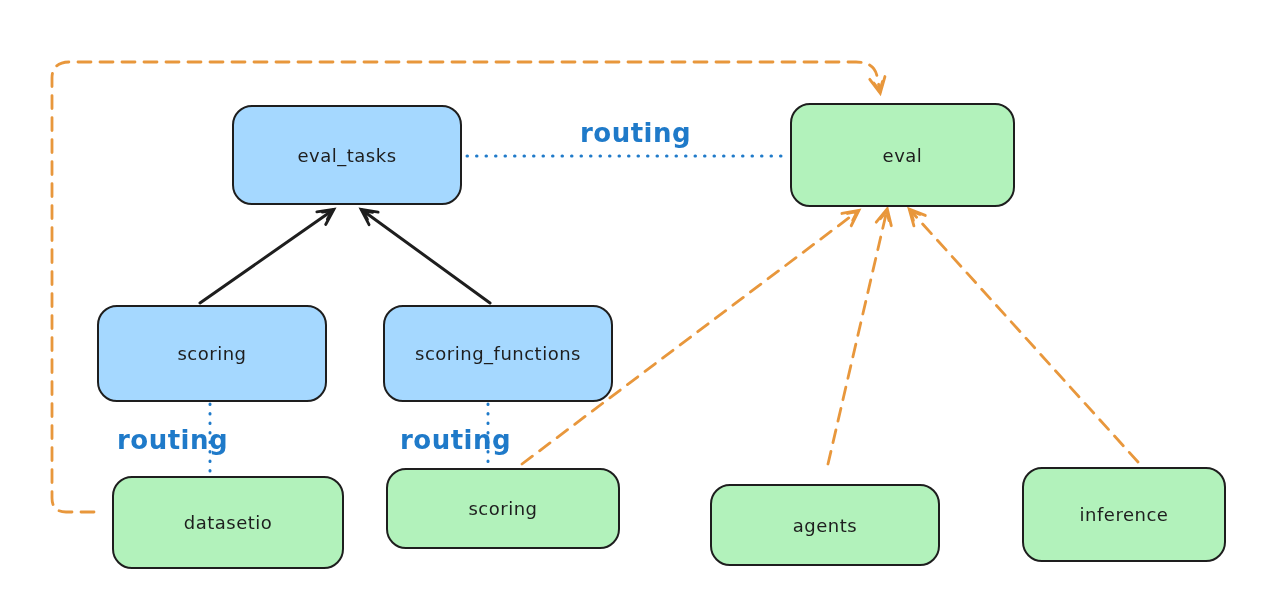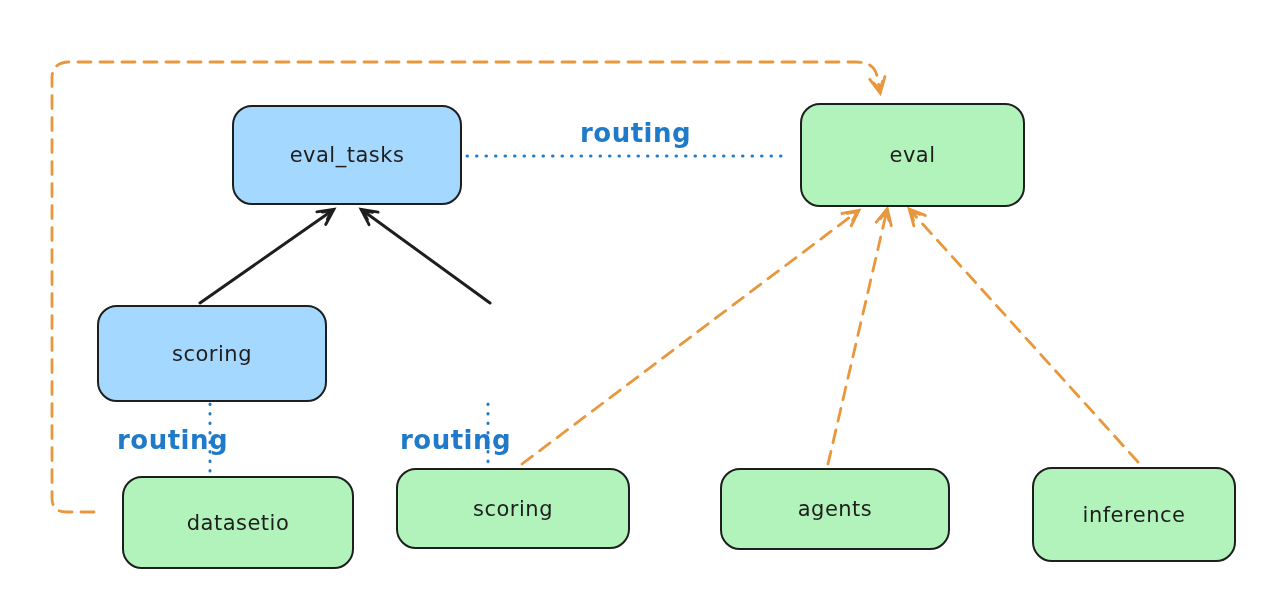--- a/index.html
+++ b/index.html
@@ -21,24 +21,24 @@
   .edge-dotted{stroke:var(--routing-blue);stroke-width:3;fill:none;stroke-dasharray:0.5 9;stroke-linecap:round;}
   .edge-dashed{stroke:var(--arrow-orange);stroke-width:2.8;fill:none;stroke-dasharray:13 9;stroke-linecap:round;}
   .mk-black{stroke:var(--arrow-black);stroke-width:2.6;fill:none;stroke-linecap:round;}
   .mk-orange{stroke:var(--arrow-orange);stroke-width:2.6;fill:none;stroke-linecap:round;}
 
   .node{
     position:absolute;
     border:2.6px solid var(--node-border);
     border-radius:20px;
     display:flex;align-items:center;justify-content:center;
-    font-size:21px;letter-spacing:0.5px;color:#1e1e1e;
+    font-size:18px;letter-spacing:0.5px;color:#1e1e1e;
   }
   .node.blue{background:var(--blue-fill);}
-  .node.green{background:var(--green-fill);margin-left:10px;}
+  .node.green{background:var(--green-fill);}
 
   .edge-label{
     position:absolute;
     color:var(--routing-blue);
     font-size:26px;font-weight:bold;letter-spacing:0.5px;
     white-space:nowrap;
   }
 </style>
 </head>
 <body>
@@ -75,30 +75,33 @@
   </div>
 
   <div class="node green" style="left:790px;top:103px;width:225px;height:104px">
     <span>eval</span>
   </div>
 
   <div class="node blue" style="left:97px;top:305px;width:230px;height:97px">
     <span>scoring</span>
   </div>
 
+  <div class="node blue" style="left:383px;top:305px;width:230px;height:97px">
+    <span>scoring_functions</span>
+  </div>
 
   <div class="node green" style="left:112px;top:476px;width:232px;height:93px">
     <span>datasetio</span>
   </div>
 
   <div class="node green" style="left:386px;top:468px;width:234px;height:81px">
     <span>scoring</span>
   </div>
 
-  <div class="node green" style="left:710px;top:468px;width:230px;height:82px">
+  <div class="node green" style="left:710px;top:484px;width:230px;height:82px">
     <span>agents</span>
   </div>
 
   <div class="node green" style="left:1022px;top:467px;width:204px;height:95px">
     <span>inference</span>
   </div>
 
   <div class="edge-label" style="left:580px;top:118px">routing</div>
   <div class="edge-label" style="left:117px;top:425px">routing</div>
   <div class="edge-label" style="left:400px;top:425px">routing</div>

